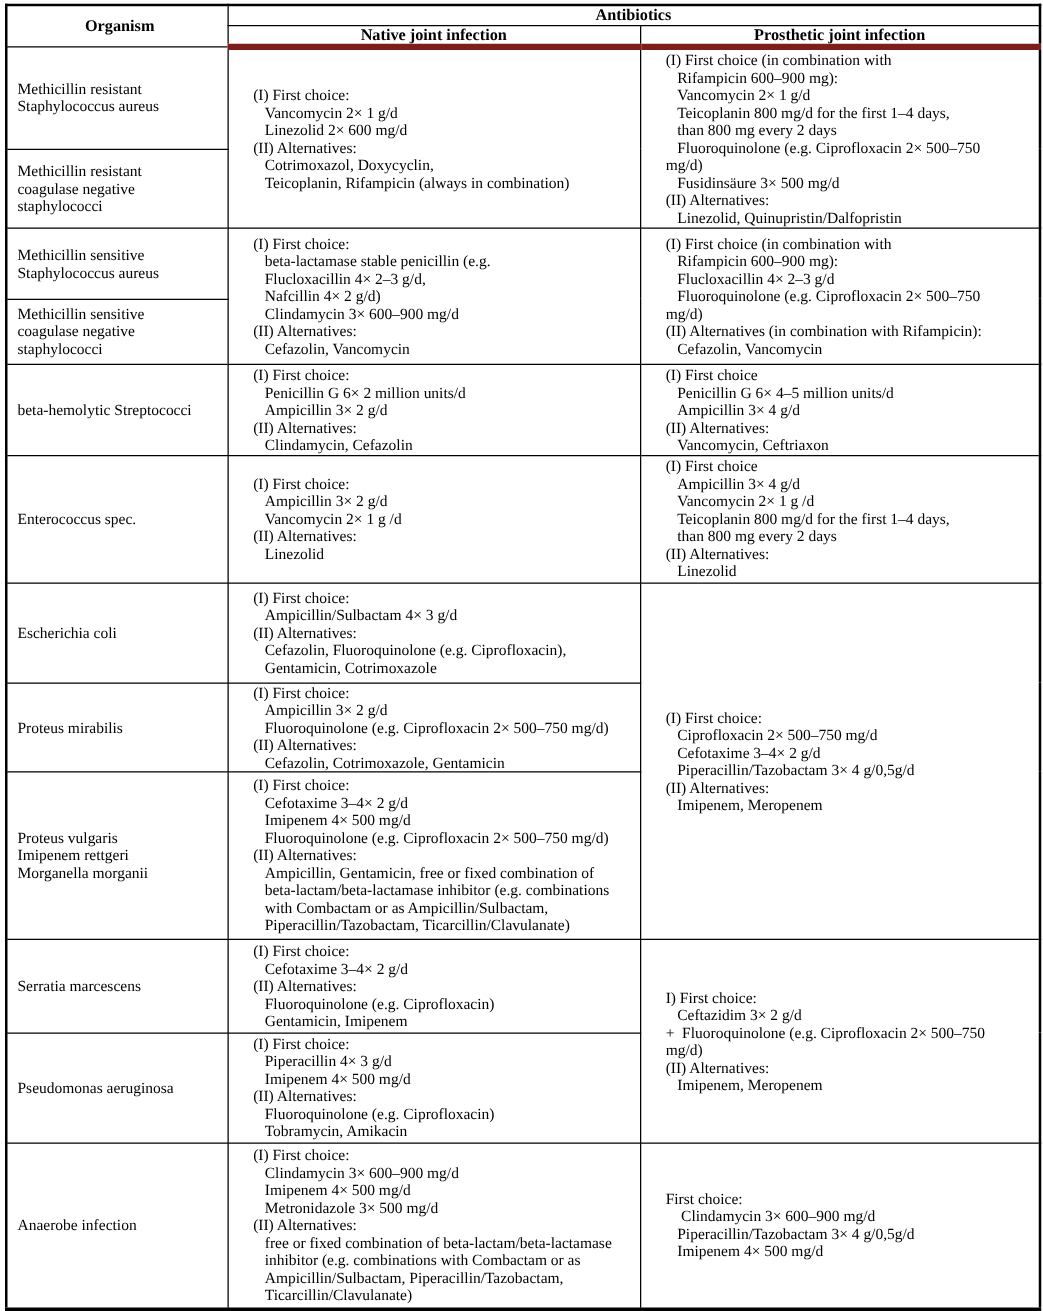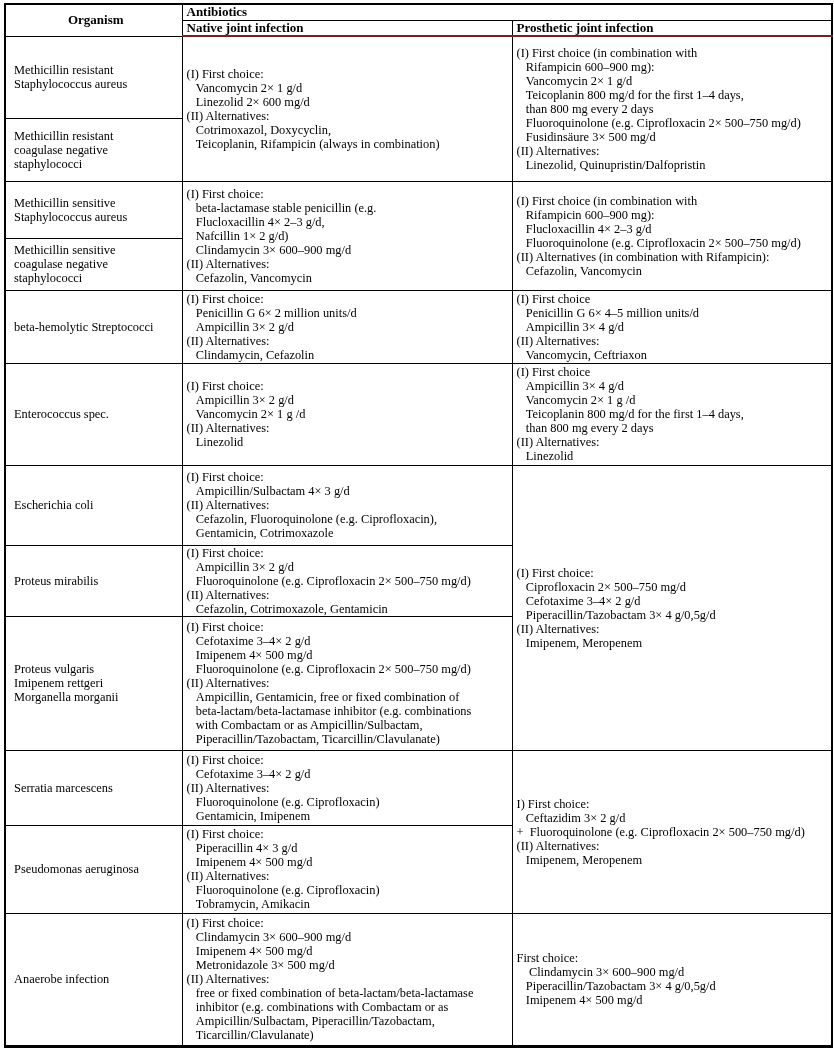--- a/index.html
+++ b/index.html
@@ -17,35 +17,35 @@
     margin: 3px 0 0 4px;
     width: 827px;
     border: 2px solid #000;
     border-bottom: 3px solid #000;
   }
   col.c-org { width: 177px; }
   col.c-nat { width: 330px; }
   col.c-pro { width: 320px; }
   th, td {
     border: 1px solid #000;
-    padding: 0 4px;
+    padding: 0 20px;
     vertical-align: middle;
     font-size: 12.4px;
     line-height: 14px;
     overflow: hidden;
   }
   thead th {
     font-weight: bold;
     font-size: 13px;
-    text-align: left;
+    text-align: center;
     height: 16px;
     padding: 0 4px;
   }
   th.organism-header { text-align: center; padding-left: 8px; }
-  thead tr.subhead th { border-bottom: 2px solid #7f1d1d; margin-top: 29px; }
+  thead tr.subhead th { border-bottom: 5px solid #7f1d1d; margin-top: 29px; }
   td.organism-cell { padding-left: 8px; margin-left: 15px; }
   .line { white-space: pre-wrap; }
   .italic { }
 </style>
 </head>
 <body>
 
 <table class="abx">
   <colgroup>
     <col class="c-org">
@@ -97,21 +97,21 @@
       </tr>
       <tr style="height: 57px;">
         <td class="organism-cell">
           <div class="line">Methicillin sensitive</div>
           <div class="line italic">Staphylococcus aureus</div>
         </td>
         <td class="native-cell" rowspan="2">
           <div class="line">(I) First choice:</div>
           <div class="line">   beta-lactamase stable penicillin (e.g.</div>
           <div class="line">   Flucloxacillin 4× 2–3 g/d,</div>
-          <div class="line">   Nafcillin 1× 2 g/d)</div>
+          <div class="line">   Nafcillin 4× 2 g/d)</div>
           <div class="line">   Clindamycin 3× 600–900 mg/d</div>
           <div class="line">(II) Alternatives:</div>
           <div class="line">   Cefazolin, Vancomycin</div>
         </td>
         <td class="prosthetic-cell" rowspan="2">
           <div class="line">(I) First choice (in combination with</div>
           <div class="line">   Rifampicin 600–900 mg):</div>
           <div class="line">   Flucloxacillin 4× 2–3 g/d</div>
           <div class="line">   Fluoroquinolone (e.g. Ciprofloxacin 2× 500–750 mg/d)</div>
           <div class="line">(II) Alternatives (in combination with Rifampicin):</div>

